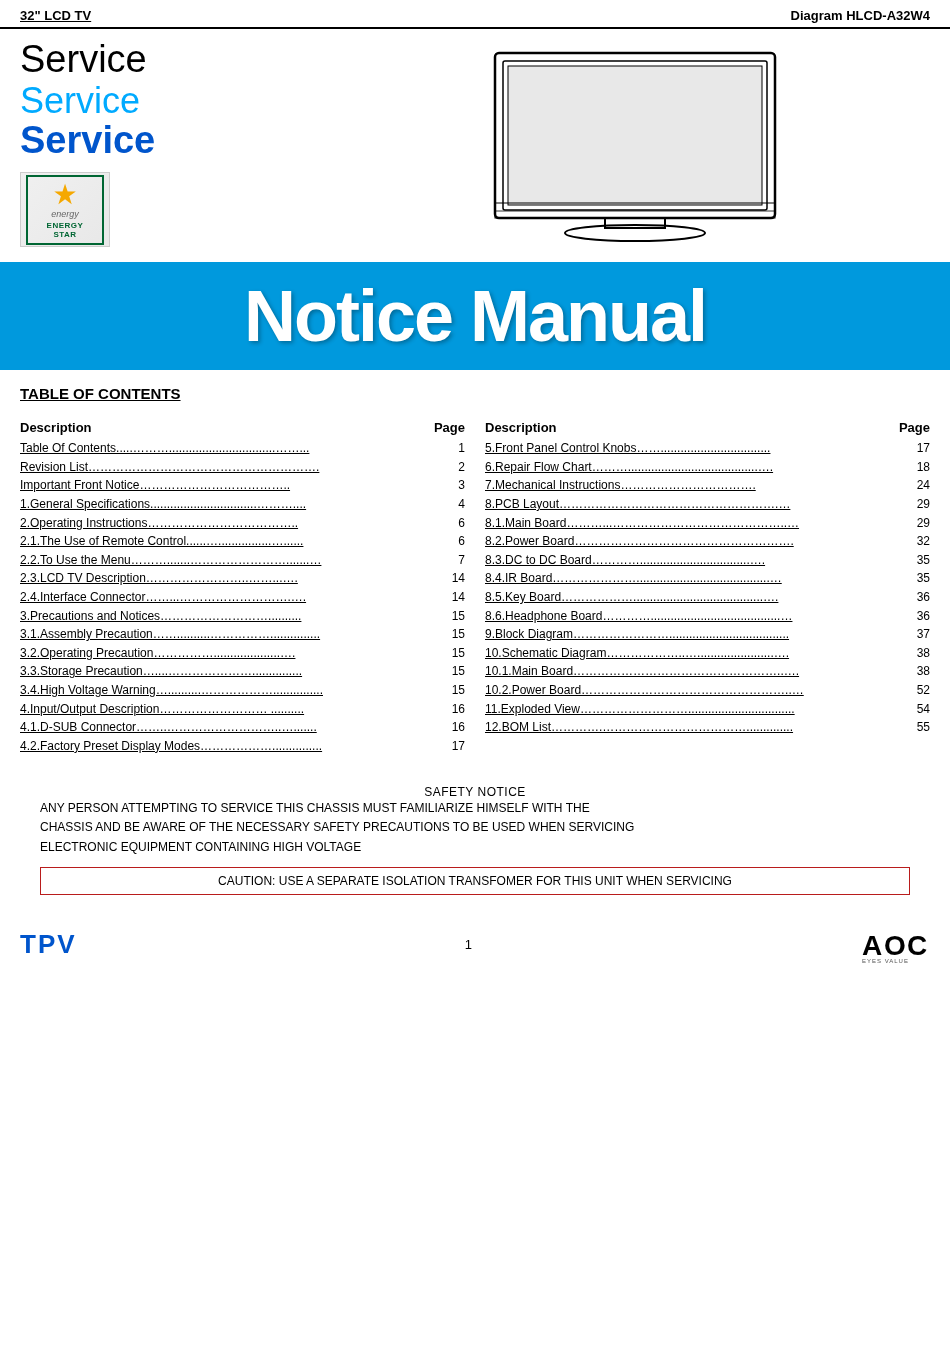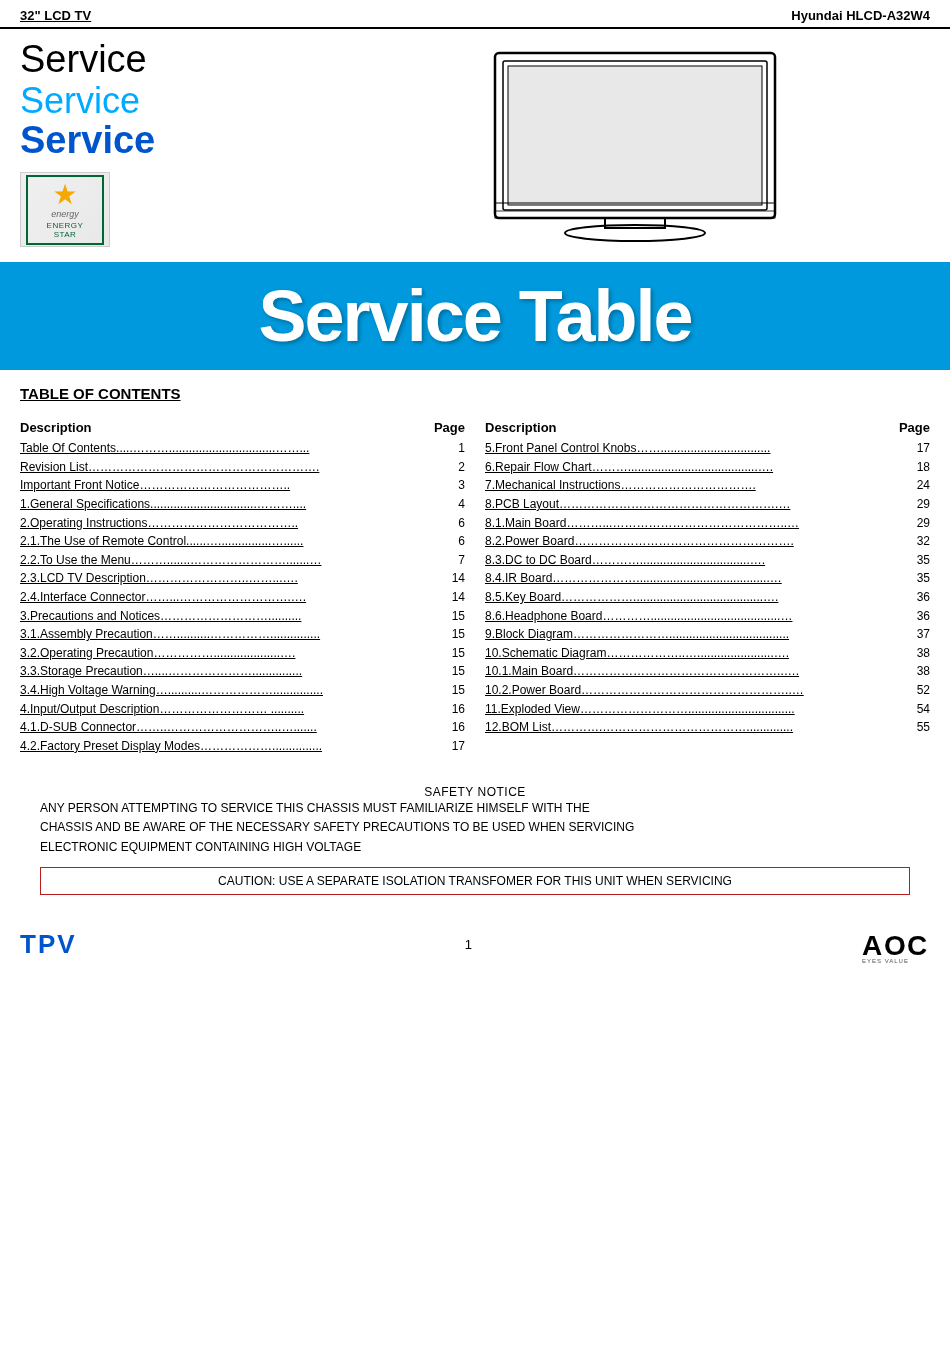--- a/index.html
+++ b/index.html
@@ -69,21 +69,21 @@
       justify-content: center;
       padding: 5px;
     }
     .energy-star-star {
       font-size: 28px;
       color: #f5a800;
       line-height: 1;
     }
     .energy-star-label {
       font-size: 8px;
-      font-weight: normal;
+      font-weight: bold;
       color: #006633;
       text-align: center;
       margin-top: 2px;
       letter-spacing: 0.5px;
     }
     .energy-star-border {
       border: 2px solid #006633;
       padding: 4px 8px;
       display: flex;
       flex-direction: column;
@@ -205,21 +205,21 @@
       display: flex;
       flex-direction: column;
       align-items: flex-end;
     }
   </style>
 </head>
 <body>
 
 <div class="header">
   <span class="header-left">32" LCD TV</span>
-  <span class="header-right">Hyundai HLCD-A32W4</span>
+  <span class="header-right">Diagram HLCD-A32W4</span>
 </div>
 
 <div class="top-section">
   <div class="top-left">
     <div class="service-text-1">Service</div>
     <div class="service-text-2">Service</div>
     <div class="service-text-3">Service</div>
     <div class="energy-star-logo">
       <div class="energy-star-border">
         <div class="energy-star-star">★</div>
@@ -243,21 +243,21 @@
       <ellipse cx="160" cy="190" rx="70" ry="8" fill="none" stroke="#000" stroke-width="2"></ellipse>
 
       <rect x="20" y="160" width="280" height="15" rx="0" ry="0" fill="none" stroke="#000" stroke-width="1"></rect>
 
       <line x1="20" y1="168" x2="300" y2="168" stroke="#000" stroke-width="0.8"></line>
     </svg>
   </div>
 </div>
 
 <div class="banner">
-  <span class="banner-text">Service Table</span>
+  <span class="banner-text">Notice Manual</span>
 </div>
 
 <div class="toc-section">
   <div class="toc-title">TABLE OF CONTENTS</div>
   <div class="toc-columns">
 
     <div class="toc-col">
       <div class="toc-header-row">
         <span>Description</span>
         <span>Page</span>

